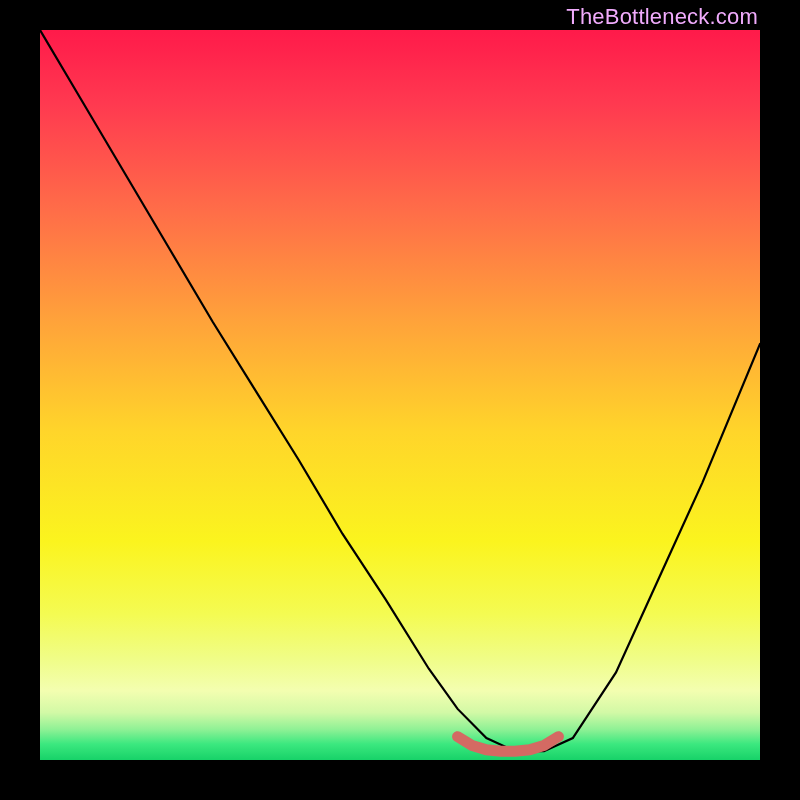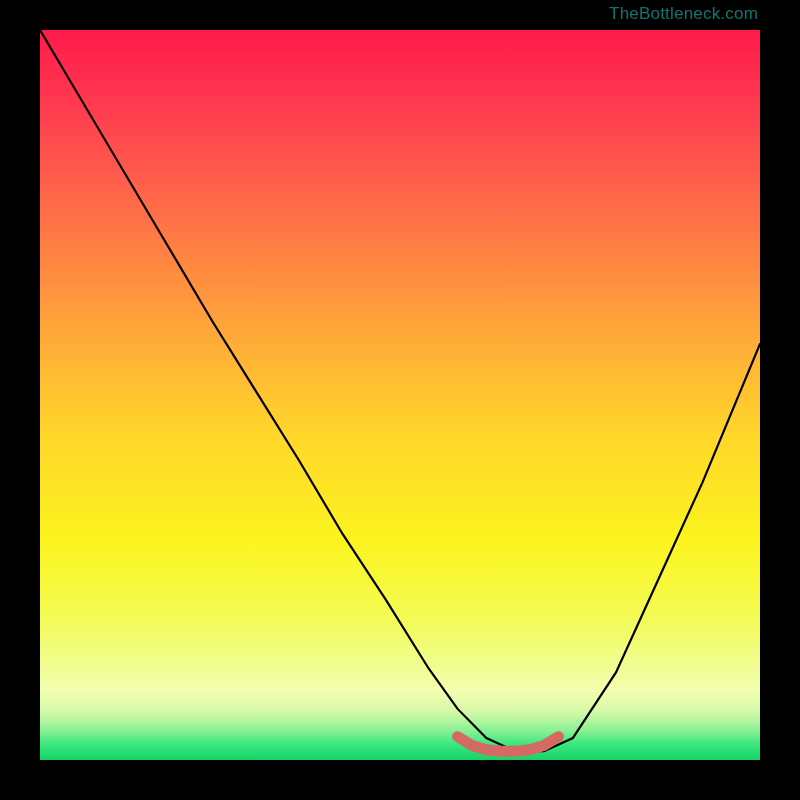--- a/index.html
+++ b/index.html
@@ -24,22 +24,22 @@
     top: 30px;
     width: 720px;
     height: 730px;
     overflow: hidden;
   }
   .watermark {
     position: absolute;
     top: 4px;
     right: 42px;
     font-family: Arial, Helvetica, sans-serif;
-    font-size: 17px;
-    color: #0f766e;
+    font-size: 22px;
+    color: #f0abfc;
     font-weight: 500;
     letter-spacing: 0.2px;
   }
   svg {
     display: block;
   }
 </style>
 </head>
 <body>
 

